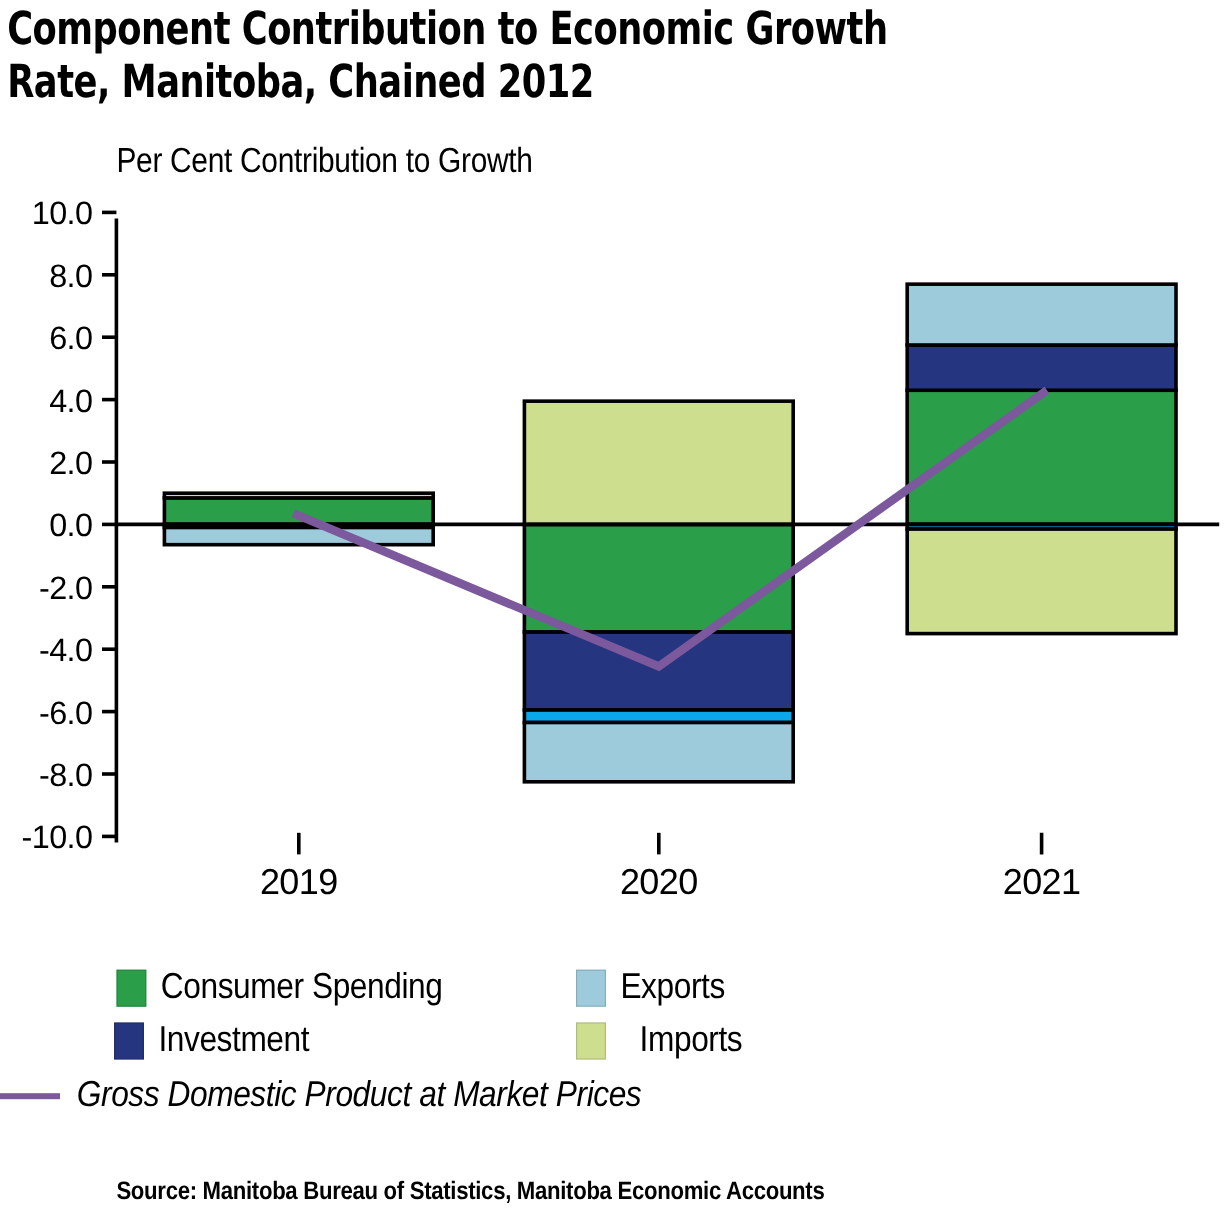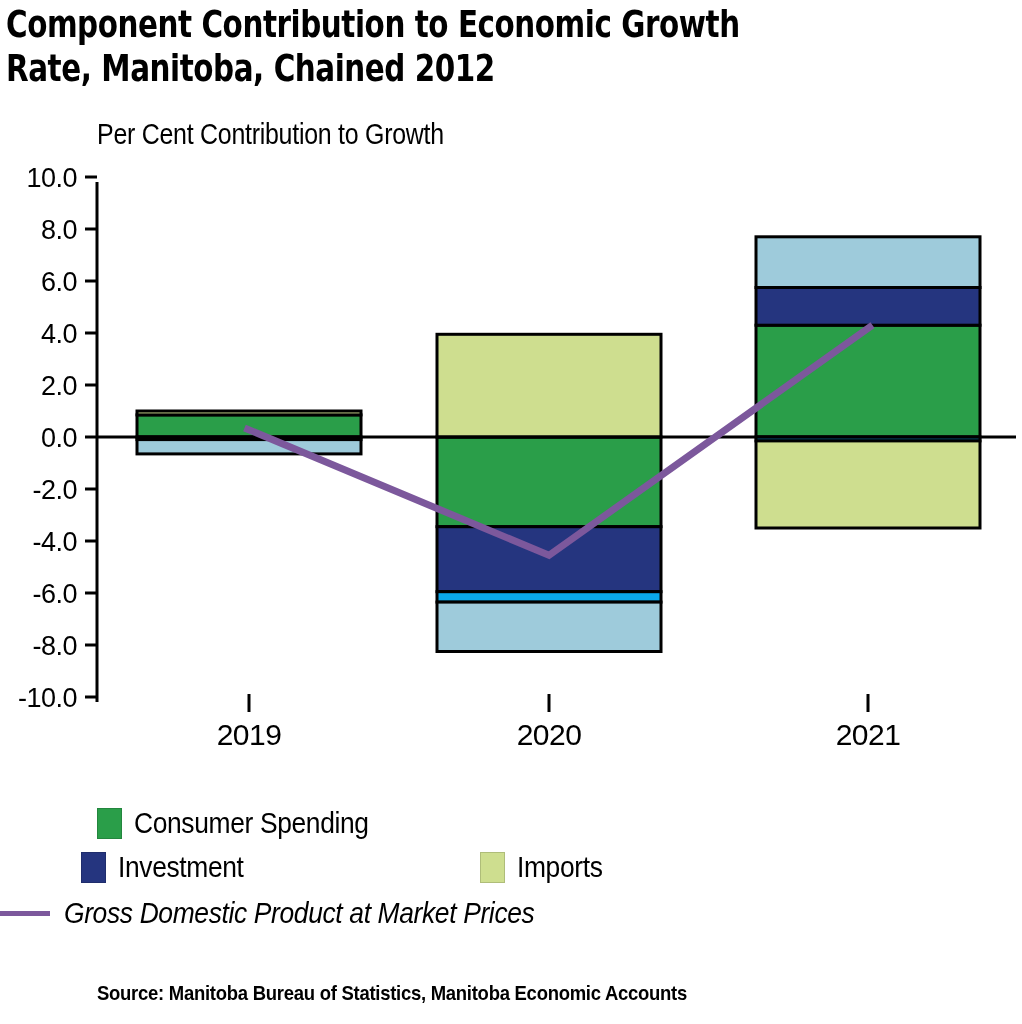--- a/index.html
+++ b/index.html
@@ -148,27 +148,31 @@
       <text x="868" y="745" class="xtick-label">2021</text>
       <polyline points="244.52,427.9 549,555.3 872.48,325.2" fill="none" stroke="#7c589c" stroke-width="7" stroke-linejoin="miter" stroke-linecap="butt"></polyline>
     </svg>
 
   <div class="legend">
     <div class="legend-row" id="legend-row-1" style="top:0px;">
         <div class="legend-item" style="left: 97px;">
           <span class="swatch" style="background: rgb(42, 158, 73);"></span>
           <span class="legend-label">Consumer Spending</span>
         </div>
+        <div class="legend-item" style="left: 480px;">
+          <span class="swatch" style="background: rgb(158, 203, 219);"></span>
+          <span class="legend-label">Exports</span>
+        </div>
       </div>
     <div class="legend-row" id="legend-row-2" style="top:44px;">
-        <div class="legend-item" style="left: 81px; align-items: center;">
+        <div class="legend-item" style="left: 95px; align-items: center;">
           <span class="swatch" style="background: rgb(37, 53, 127);"></span>
           <span class="legend-label">Investment</span>
         </div>
-        <div class="legend-item" style="left: 480px;">
+        <div class="legend-item" style="left: 480px; gap: 16px;">
           <span class="swatch" style="background: rgb(206, 222, 143);"></span>
           <span class="legend-label">Imports</span>
         </div>
       </div>
     <div class="legend-row" id="legend-row-3" style="top:90px;font-style:italic;">
         <div class="legend-item" style="left: 0px;">
           <span class="line-swatch" style="background: rgb(124, 88, 156);"></span>
           <span class="legend-label line-label">Gross Domestic Product at Market Prices</span>
         </div>
       </div>

